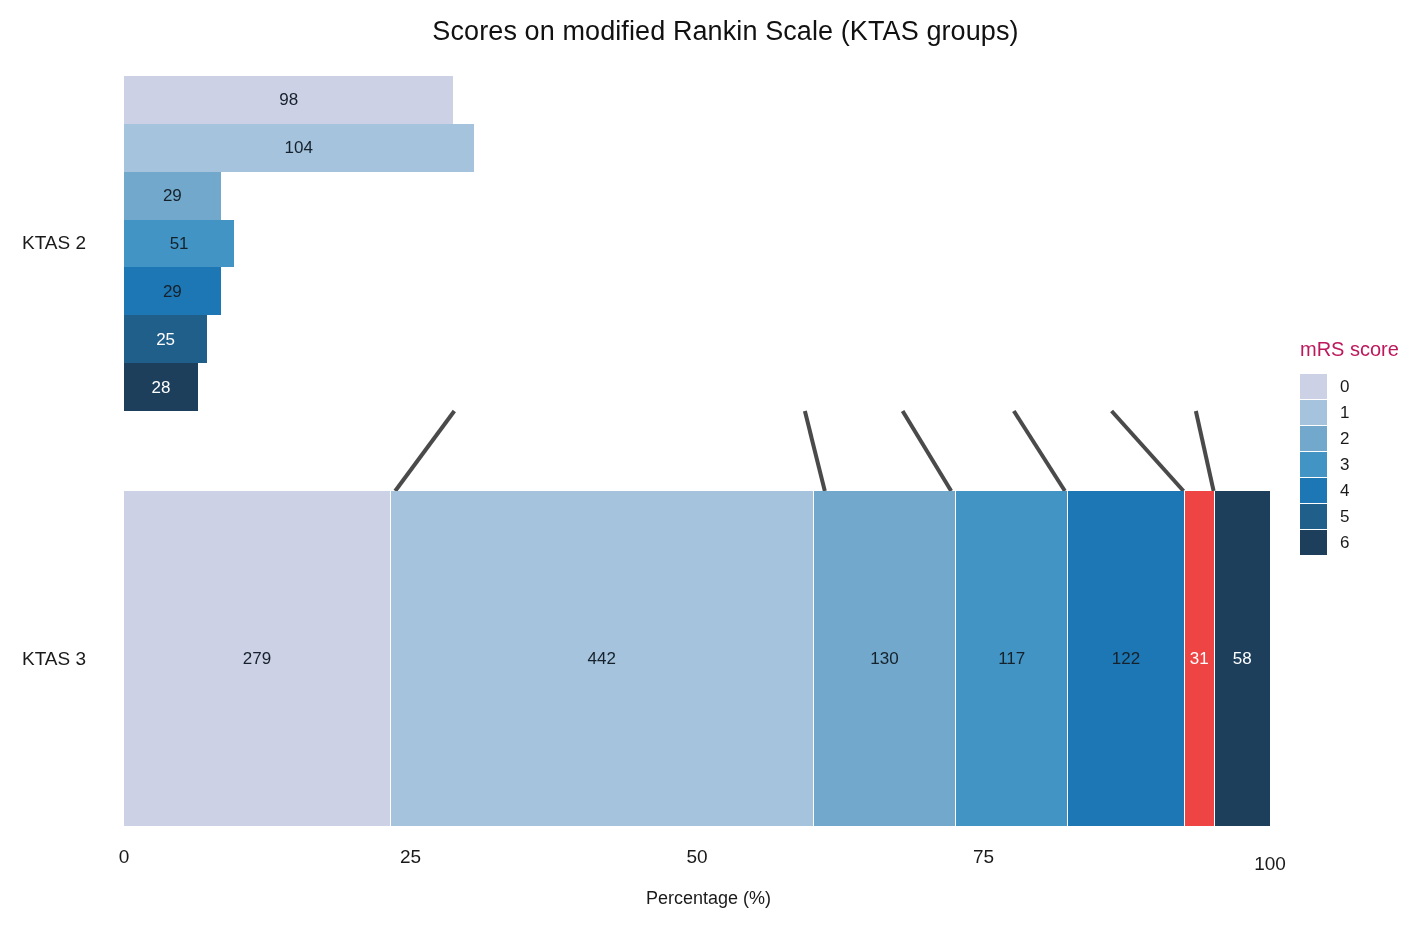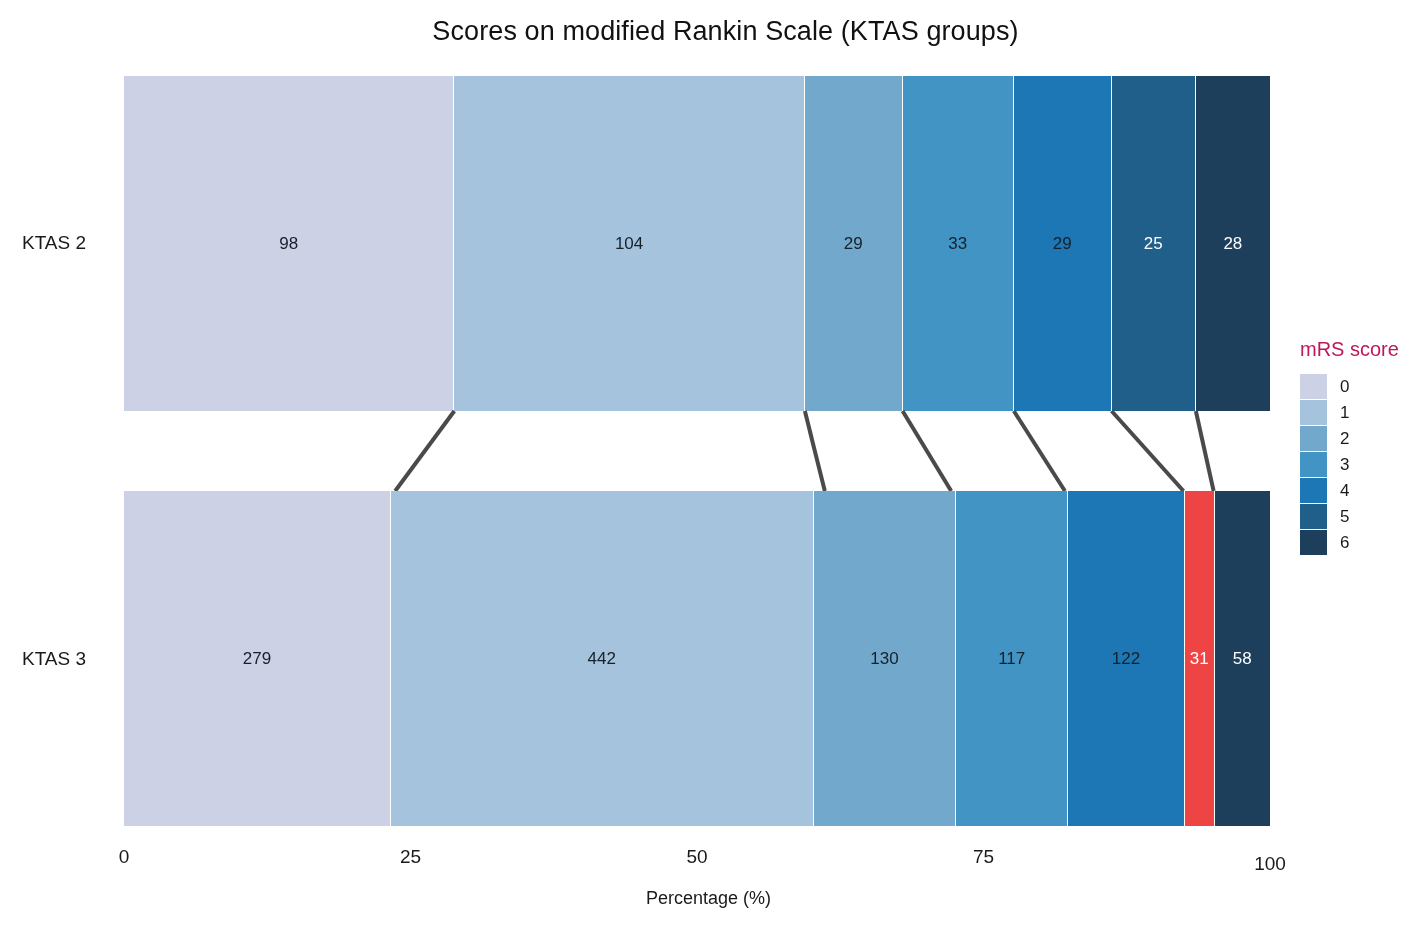--- a/index.html
+++ b/index.html
@@ -15,21 +15,21 @@
     position:absolute;top:16px;left:17px;width:1417px;
     text-align:center;font-size:27px;font-weight:400;color:#111;
     letter-spacing:.1px;
   }
 
   
   
   #plot{position:absolute;left:124px;top:76px;width:1146px;height:766px;}
 
   .bar-row{position:absolute;left:0;width:1146px;display:flex;}
-  #row-ktas2{top:0px;height:335px;}
+  #row-ktas2{top:0px;height:335px;flex-direction:column;}
   #row-ktas3{top:415px;height:335px;}
 
   .seg{
     position:relative;height:100%;
     box-sizing:border-box;
     border-right:1.5px solid #ffffff;
     display:flex;align-items:center;justify-content:center;
     overflow:hidden;
   }
   .seg:last-child{border-right:none;}
@@ -78,21 +78,21 @@
         <div class="seg" style="width: 330.318px; background: rgb(204, 209, 229);">
           <span class="seg-label dark-text">98</span>
         </div>
         <div class="seg" style="width: 350.541px; background: rgb(165, 195, 221);">
           <span class="seg-label dark-text">104</span>
         </div>
         <div class="seg" style="width: 97.7471px; background: rgb(114, 168, 203);">
           <span class="seg-label dark-text">29</span>
         </div>
         <div class="seg" style="width: 111.229px; background: rgb(66, 148, 196);">
-          <span class="seg-label dark-text">33</span>
+          <span class="seg-label dark-text">51</span>
         </div>
         <div class="seg" style="width: 97.7471px; background: rgb(29, 119, 180);">
           <span class="seg-label dark-text">29</span>
         </div>
         <div class="seg" style="width: 84.2647px; background: rgb(33, 95, 139);">
           <span class="seg-label light-text">25</span>
         </div>
         <div class="seg" style="width: 74.1529px; background: rgb(29, 63, 92);">
           <span class="seg-label light-text">28</span>
         </div>

